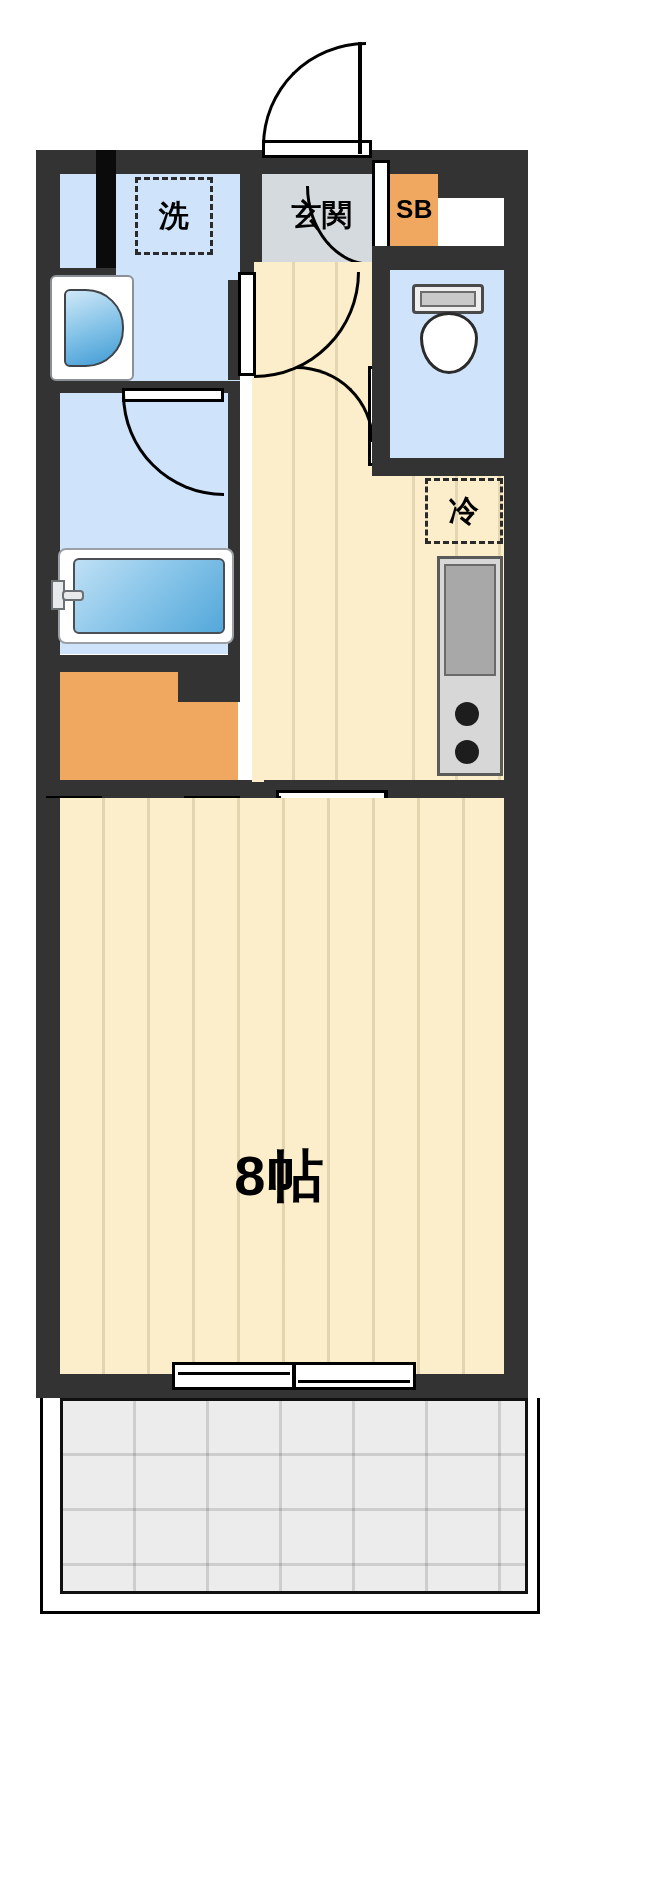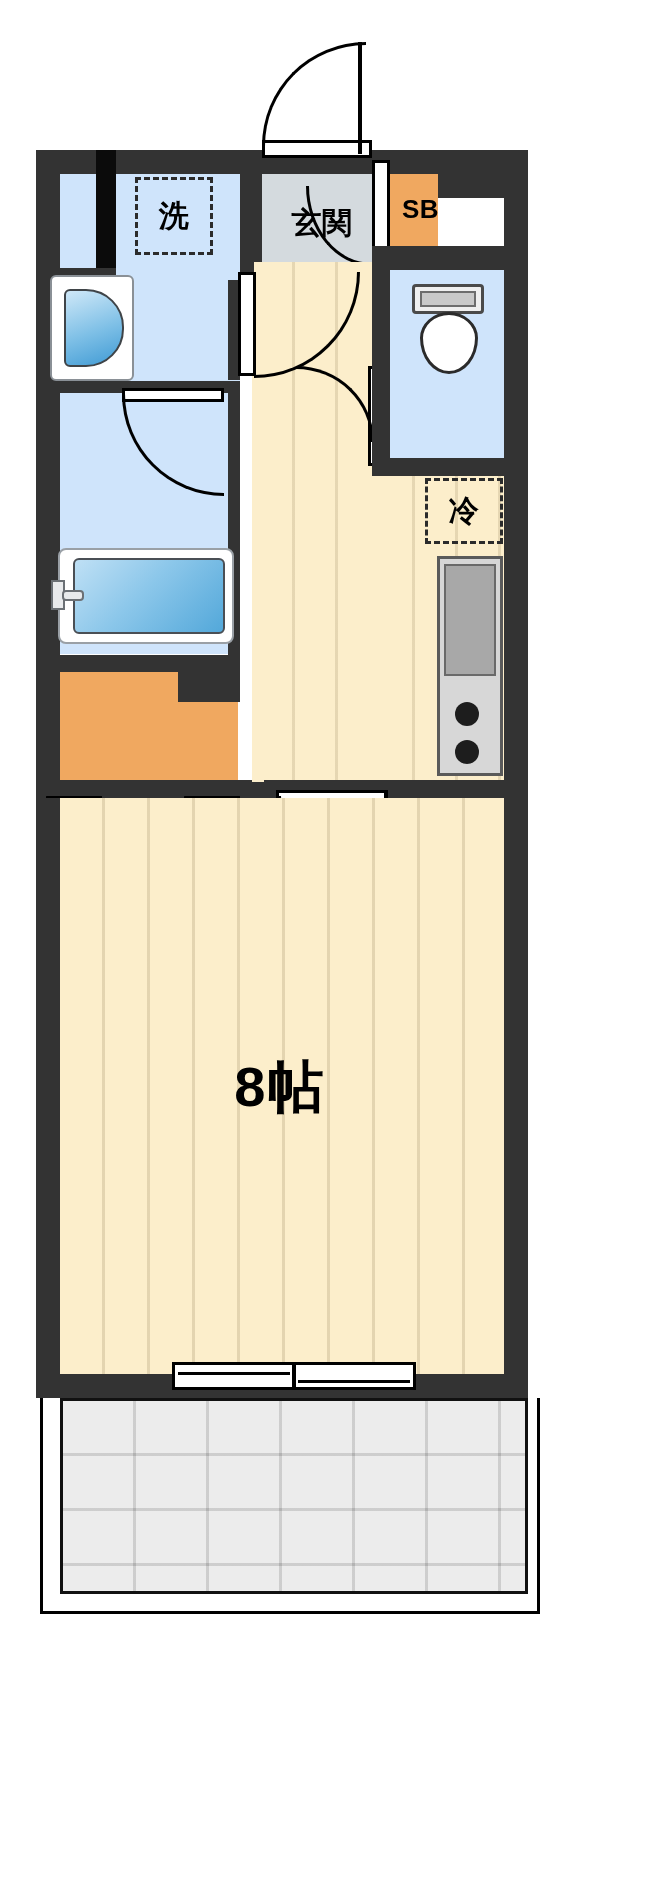--- a/index.html
+++ b/index.html
@@ -233,32 +233,32 @@
       <polygon points="2,2 54,2 28,38" fill="#ffffff" stroke="#000000" stroke-width="5" stroke-linejoin="round"></polygon>
     </svg>
   </div>
   <div class="tri-wrap" style="left:184px; top:796px;">
     <svg class="tri-svg" width="56" height="40" viewBox="0 0 56 40">
       <polygon points="2,2 54,2 28,38" fill="#ffffff" stroke="#000000" stroke-width="5" stroke-linejoin="round"></polygon>
     </svg>
   </div>
 
   <div class="abs room-genkan" style="left:262px; top:174px; width:110px; height:96px;"></div>
-  <div class="abs lbl lbl-md" style="left:262px; top:188px; width:120px; height:70px;">玄関</div>
+  <div class="abs lbl lbl-md" style="left:262px; top:180px; width:120px; height:70px;">玄関</div>
 
   <div class="abs doorleaf" style="left:262px; top:140px; width:110px; height:18px;"></div>
   <div class="abs arc arc-tl" style="left:262px; top:42px; width:104px; height:104px;"></div>
   <div class="abs" style="left:358px; top:42px; width:4px; height:112px; background:#000;"></div>
 
   <div class="abs arc arc-bl" style="left:306px; top:186px; width:66px; height:80px; border-width:3px;"></div>
 
   <div class="abs doorleaf" style="left:372px; top:160px; width:18px; height:110px;"></div>
 
   <div class="abs room-orange" style="left:390px; top:174px; width:48px; height:72px;"></div>
-  <div class="abs lbl lbl-sm" style="left:390px; top:180px; width:60px; height:60px; justify-content:flex-start; padding-left:12px;">SB</div>
+  <div class="abs lbl lbl-sm" style="left:390px; top:180px; width:60px; height:60px; justify-content:flex-start; padding-left:6px;">SB</div>
 
   <div class="abs wall" style="left:438px; top:174px; width:66px; height:24px;"></div>
   <div class="abs wall" style="left:372px; top:246px; width:132px; height:24px;"></div>
 
   <div class="abs room-wood boards-narrow" style="left:252px; top:262px; width:120px; height:520px;"></div>
   <div class="abs room-wood boards-narrow" style="left:372px; top:470px; width:132px; height:312px;"></div>
 
   <div class="abs wall" style="left:240px; top:262px; width:14px; height:18px;"></div>
 
   <div class="abs doorleaf" style="left:238px; top:272px; width:18px; height:104px;"></div>
@@ -288,21 +288,21 @@
   <div class="abs doorleaf" style="left:276px; top:790px; width:112px; height:18px;"></div>
   <div class="abs arc arc-bl" style="left:278px; top:796px; width:110px; height:110px; border-width:3px;"></div>
   <div class="abs" style="left:384px; top:790px; width:4px; height:112px; background:#000;"></div>
 
   <div class="abs room-wood boards" style="left:60px; top:798px; width:468px; height:576px;"></div>
 
   <div class="abs wall" style="left:36px; top:798px; width:24px; height:600px;"></div>
   <div class="abs wall" style="left:504px; top:798px; width:24px; height:600px;"></div>
   <div class="abs wall" style="left:36px; top:1374px; width:492px; height:24px;"></div>
 
-  <div class="abs lbl lbl-room" style="left:200px; top:1052px; width:160px; height:70px;">8帖</div>
+  <div class="abs lbl lbl-room" style="left:200px; top:1141px; width:160px; height:70px;">8帖</div>
 
   <div class="abs slider" style="left:172px; top:1362px; width:244px; height:28px;"></div>
   <div class="abs slider-line" style="left:178px; top:1372px; width:112px; height:3px;"></div>
   <div class="abs slider-line" style="left:298px; top:1380px; width:112px; height:3px;"></div>
   <div class="abs slider-line" style="left:292px; top:1362px; width:4px; height:28px;"></div>
 
   <div class="abs balcony balcony-grid solid-box" style="left:60px; top:1398px; width:468px; height:196px;"></div>
 
   <div class="abs" style="left:40px; top:1398px; width:500px; height:216px; border:3px solid #000; border-top:none; box-sizing:border-box;"></div>
   <div class="abs" style="left:46px; top:1398px; width:12px; height:196px; background:#ffffff;"></div>

